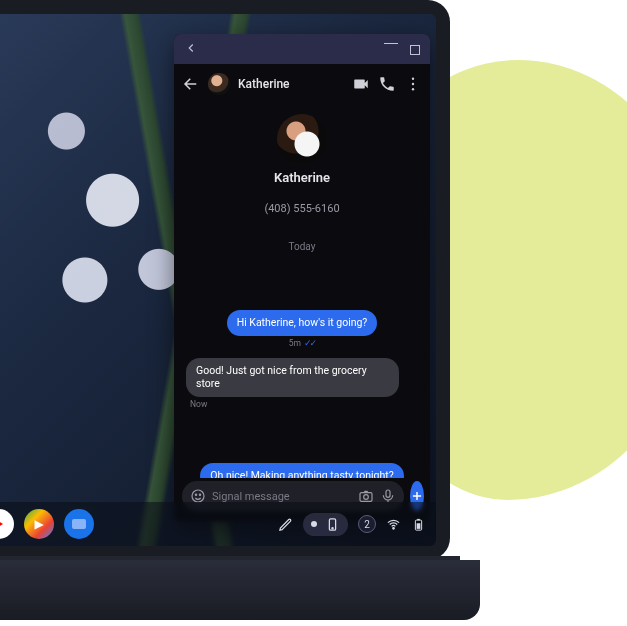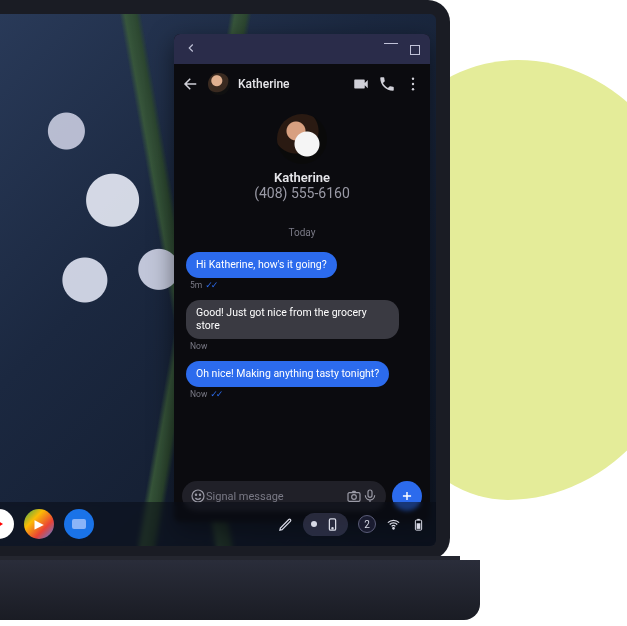--- a/index.html
+++ b/index.html
@@ -90,29 +90,29 @@
     padding: 10px 0 14px;
     color: #e6e6ea;
   }
   .avatar-lg {
     width: 50px; height: 50px; border-radius: 50%;
     background:
       radial-gradient(circle at 60% 60%, #f5f5f5 0 12px, transparent 13px),
       radial-gradient(circle at 38% 34%, #d8a080 0 9px, #2a1a12 10px 22px, #0a0a0a 23px);
   }
   .profile-name { font-size: 13px; font-weight: 600; margin-top: 6px; }
-  .profile-phone { font-size: 14px; color: #9a9aa6; margin-top: 0; }
+  .profile-phone { font-size: 11px; color: #9a9aa6; margin-top: 17px; }
 
   .messages {
     flex: 1; padding: 6px 12px; display: flex; flex-direction: column; gap: 4px;
     overflow: hidden;
   }
   .date-sep { text-align: center; font-size: 10px; color: #7a7a86; margin: 6px 0 10px; }
   .row { display: flex; flex-direction: column; }
-  .row.out { align-items: flex-start; }
+  .row.out { align-items: center; margin-top: 44px; }
   .row.in { align-items: flex-start; }
   .bubble {
     max-width: 92%;
     padding: 6px 10px;
     border-radius: 14px;
     font-size: 10.5px;
     line-height: 1.3;
     color: #fff;
   }
   .out .bubble { background: #2c6bed; }
@@ -123,21 +123,21 @@
   .composer {
     height: 44px;
     display: flex; align-items: center; gap: 6px;
     padding: 0 8px 8px;
   }
   .input-pill {
     flex: 1; height: 30px;
     background: #202028;
     border-radius: 16px;
     display: flex; align-items: center;
-    padding: 0 8px; 
+    padding: 0 8px; gap: 6px;
   }
   .input-pill input {
     flex: 1; background: transparent; border: 0; outline: 0;
     color: #d0d0d8; font-size: 11px;
   }
   .input-pill input::placeholder { color: #7a7a86; }
   .comp-icon { width: 16px; height: 16px; color: #9a9aa6; }
   .send-btn {
     width: 30px; height: 30px; border-radius: 50%;
     background: #2c6bed; display: flex; align-items: center; justify-content: center;

